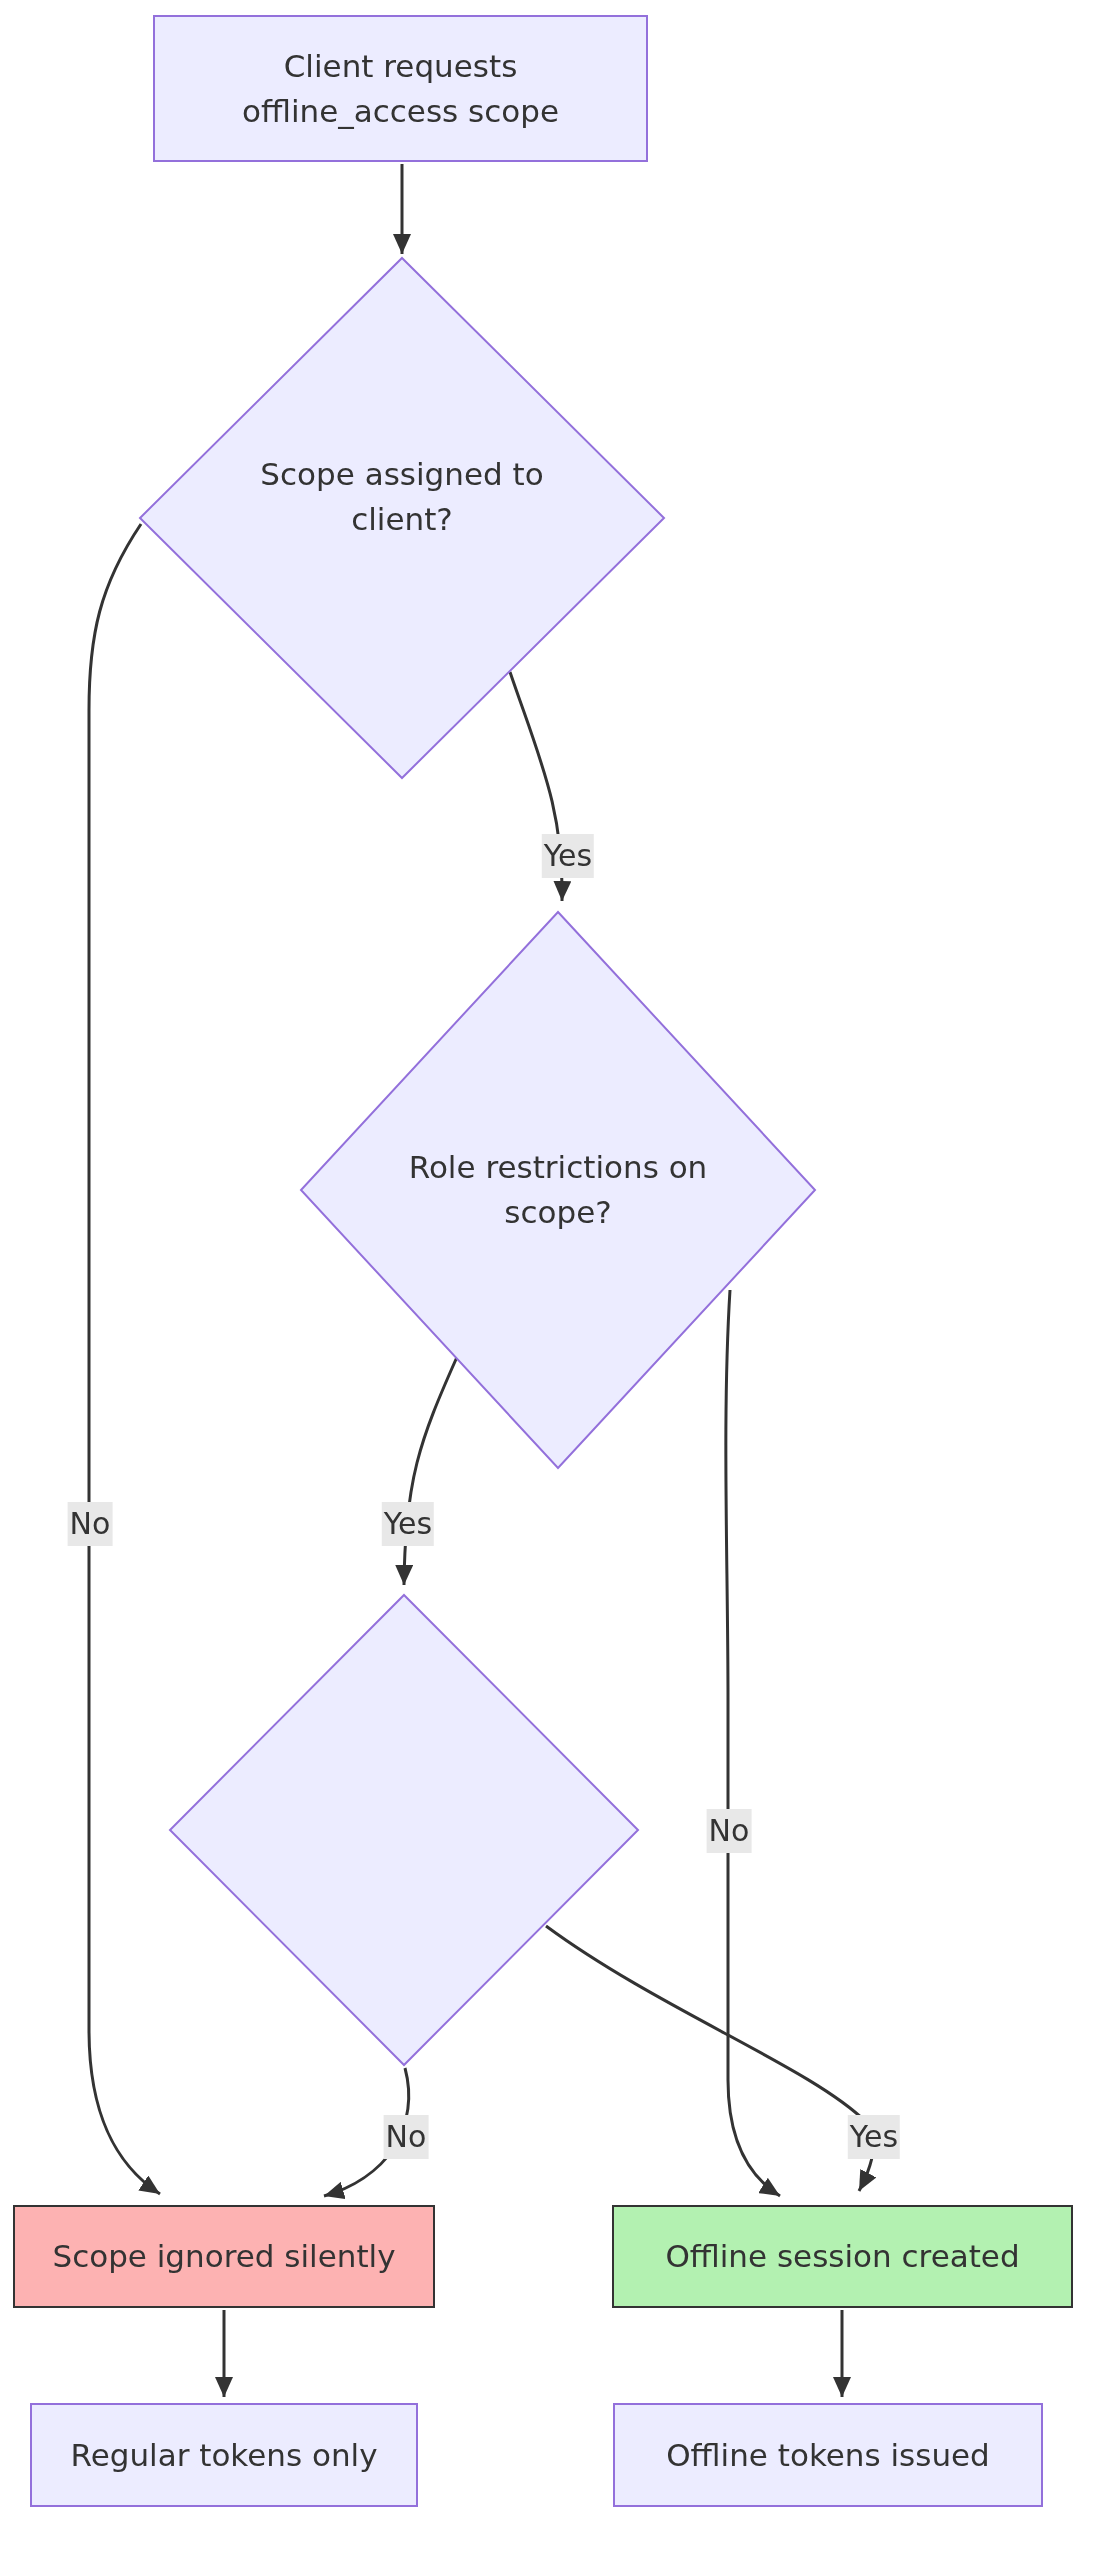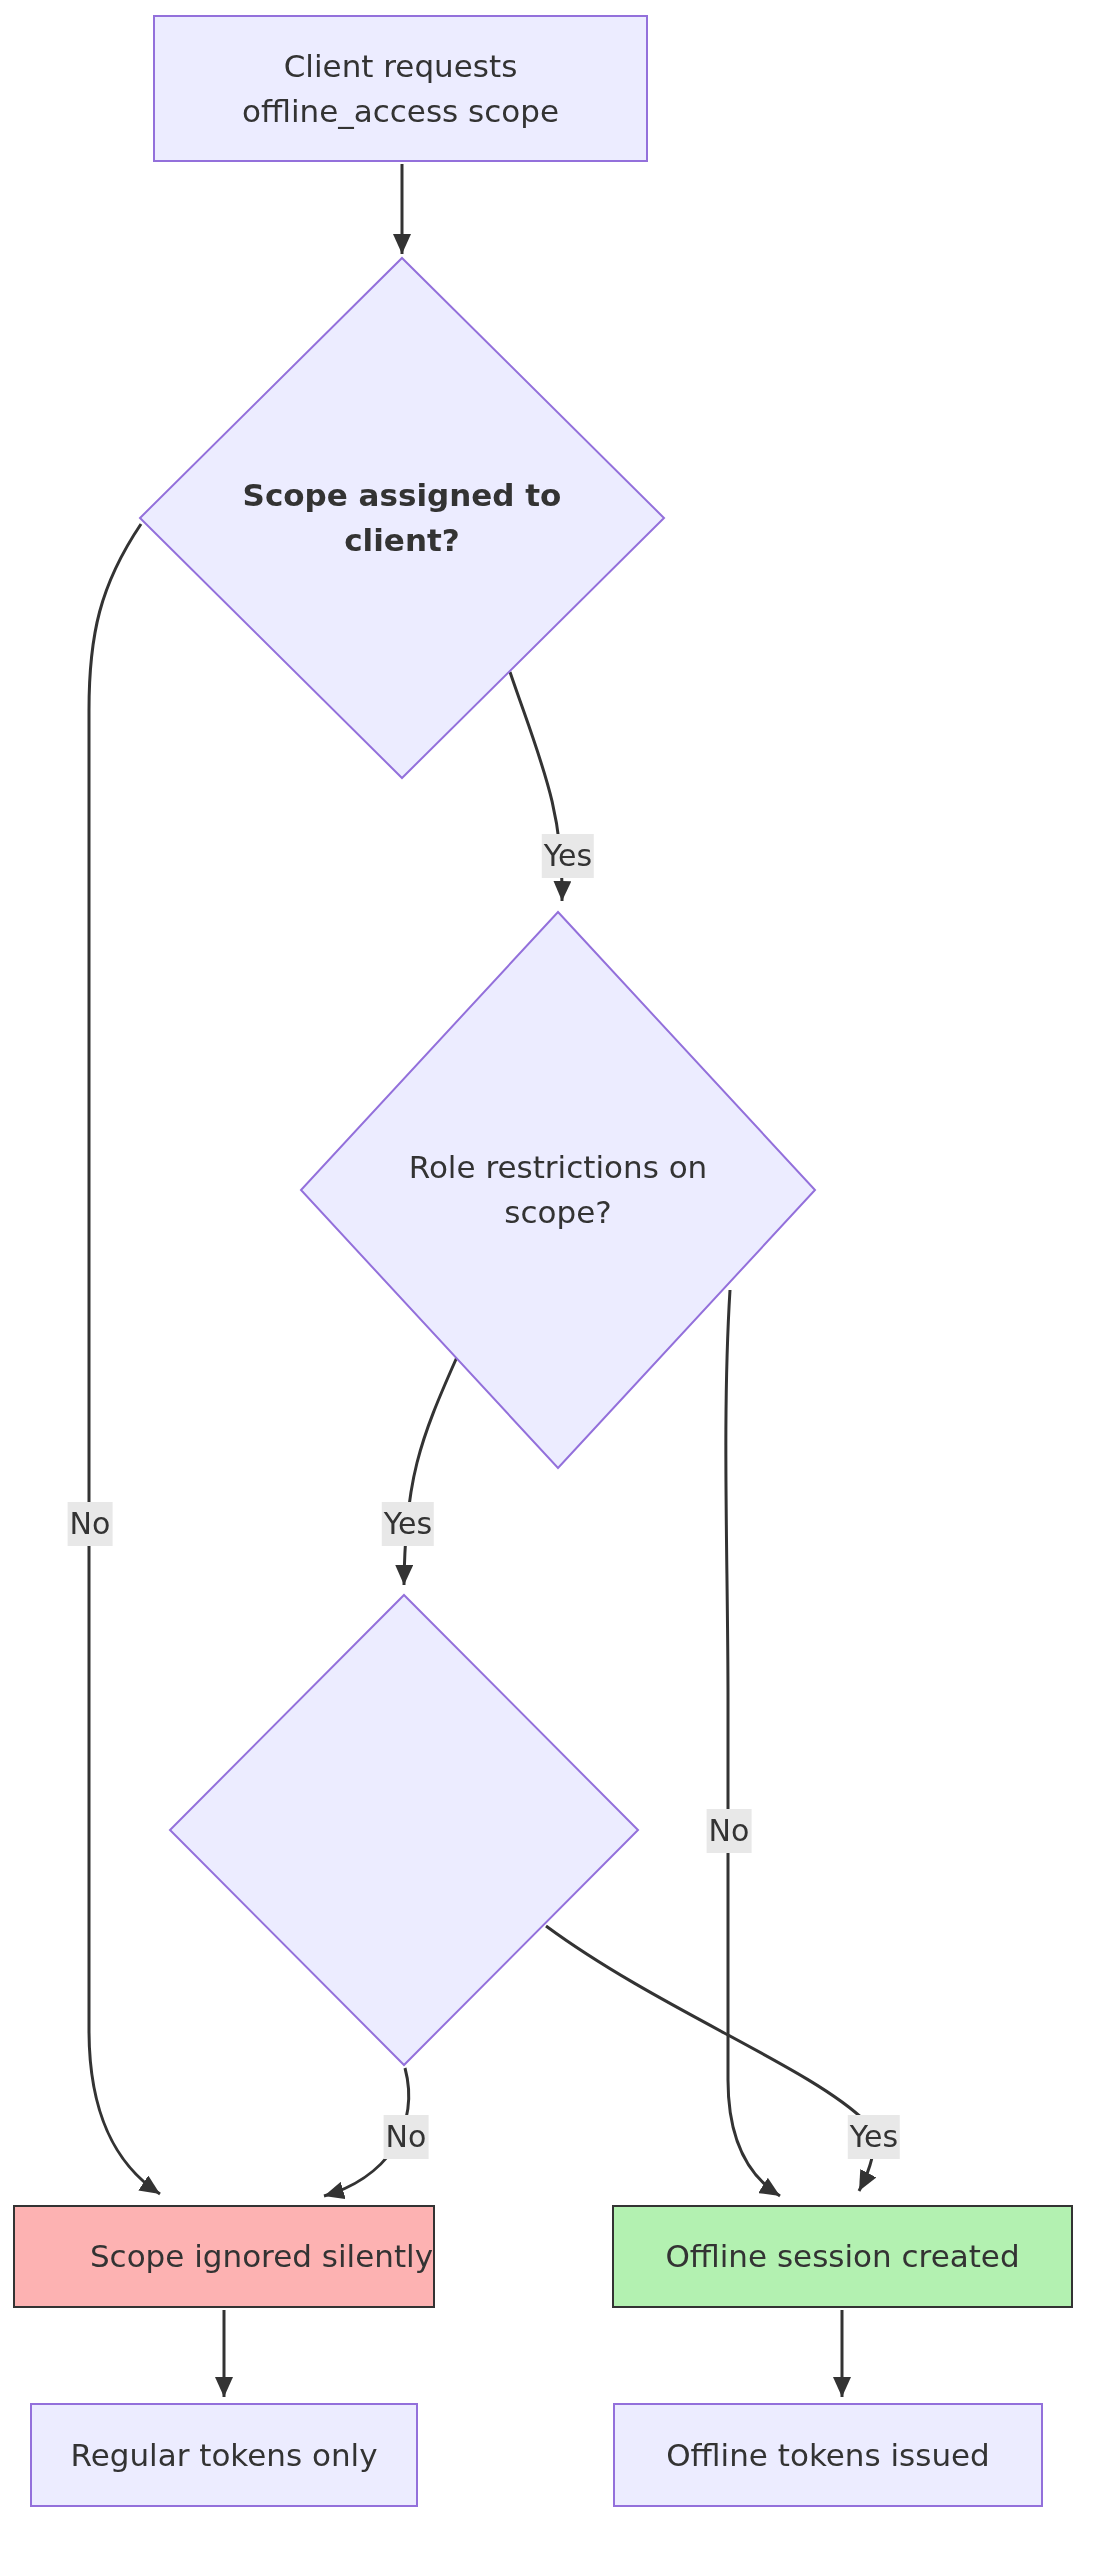--- a/index.html
+++ b/index.html
@@ -98,37 +98,37 @@
     <polygon class="decision" points="402,258 664,518 402,778 140,518"></polygon>
     <polygon class="decision" points="558,912 815,1190 558,1468 301,1190"></polygon>
     <polygon class="decision" points="404,1595 638,1830 404,2065 170,1830"></polygon>
   </svg>
 
   <div class="node lavender" style="left:153px; top:15px; width:495px; height:147px;">
     <span>Client requests</span>
     <span>offline_access scope</span>
   </div>
 
-  <div class="node danger" style="left:13px; top:2205px; width:422px; height:103px;align-items:flex-end;">
+  <div class="node danger" style="left:13px; top:2205px; width:422px; height:103px;">
     <span>Scope ignored silently</span>
   </div>
 
   <div class="node success" style="left:612px; top:2205px; width:461px; height:103px;">
     <span>Offline session created</span>
   </div>
 
   <div class="node lavender" style="left:30px; top:2403px; width:388px; height:104px;">
     <span>Regular tokens only</span>
   </div>
 
   <div class="node lavender" style="left:613px; top:2403px; width:430px; height:104px;">
     <span>Offline tokens issued</span>
   </div>
 
-  <div class="diamond-text" style="left:402px; top:518px;font-weight:bold;">
+  <div class="diamond-text" style="left:402px; top:497px;">
     <div>Scope assigned to</div>
     <div>client?</div>
   </div>
 
   <div class="diamond-text" style="left:558px; top:1190px;">
     <div>Role restrictions on</div>
     <div>scope?</div>
   </div>
 
 

